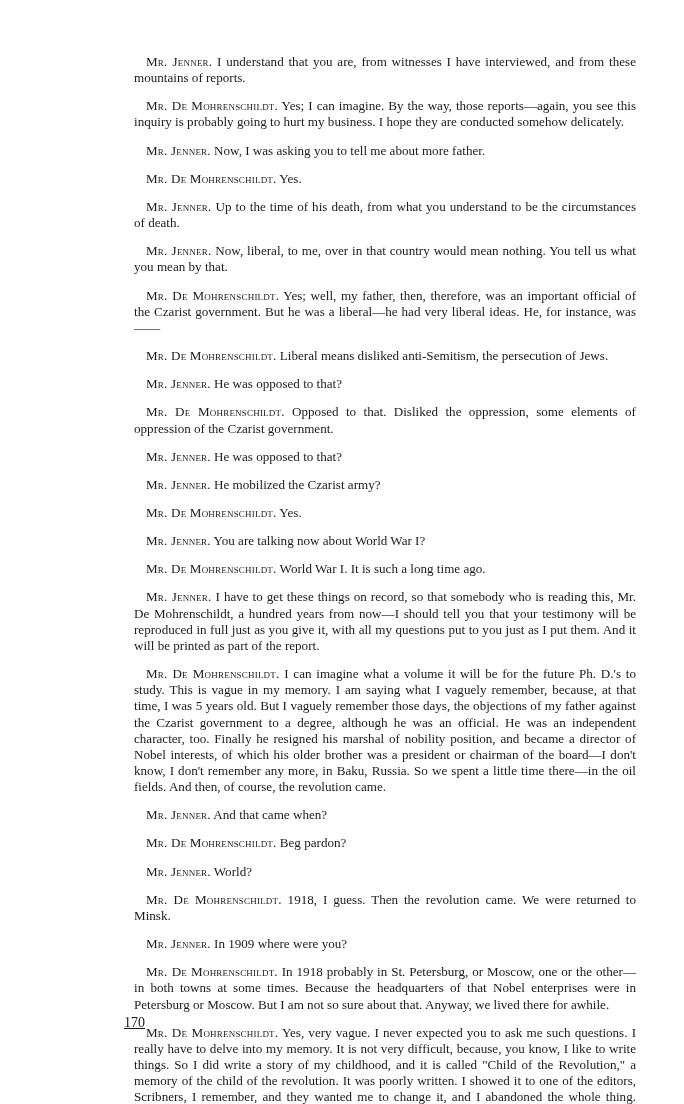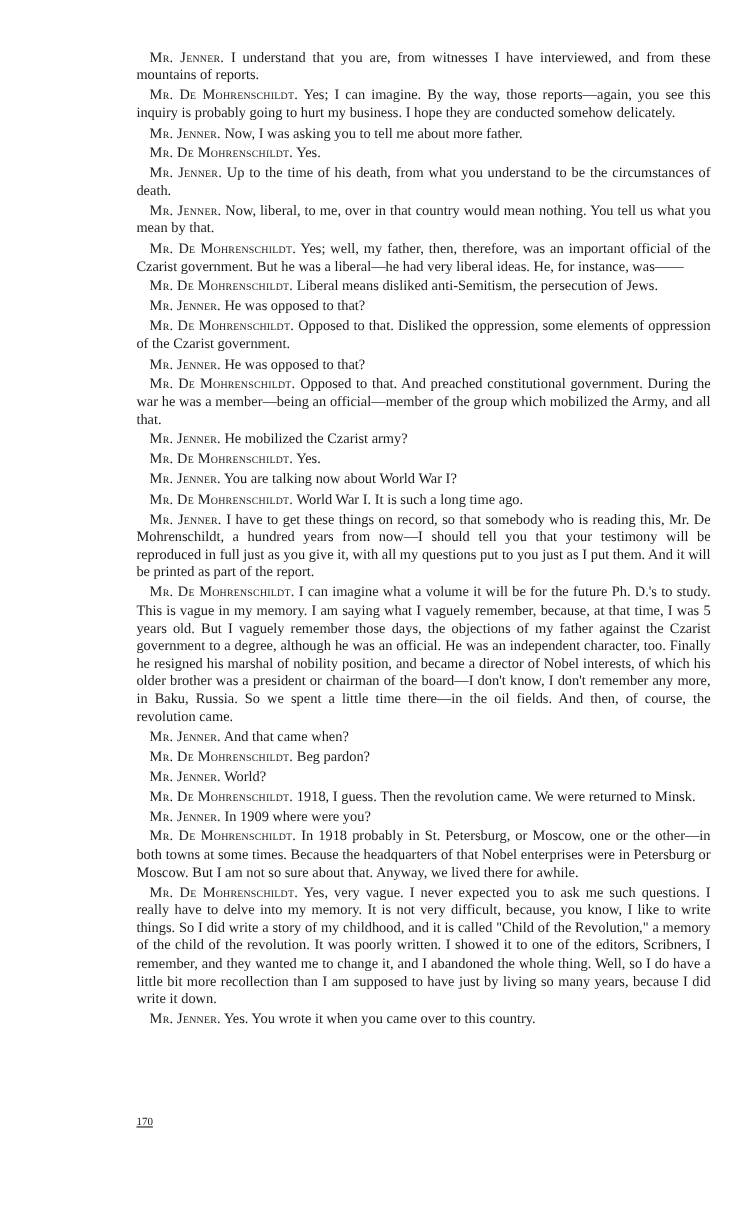--- a/index.html
+++ b/index.html
@@ -8,48 +8,47 @@
     position: absolute;
     left: 122px;
     top: 42px;
     width: 526px;
     font-family: "Liberation Serif", "DejaVu Serif", serif;
     font-size: 13.1px;
     line-height: 16.15px;
     color: #1a1a1a;
     text-align: justify;
   }
-  .para { margin: 2px; text-indent: 12px; }
+  .para { margin: 12px; text-indent: 12px; }
   .speaker { font-variant: small-caps; letter-spacing: 0.2px; }
   .page-number {
     position: absolute;
     left: 124px;
     top: 1015px;
     font-family: "Liberation Serif", "DejaVu Serif", serif;
-    font-size: 10px;
+    font-size: 14px;
     color: #1a1a1a;
     text-decoration: underline;
   }
 </style>
 </head>
 <body>
 
 <div class="page" id="page-body">
     <p class="para"><span class="speaker">Mr. Jenner.</span><span> I understand that you are, from witnesses I have interviewed, and from these mountains of reports.</span></p>
     <p class="para"><span class="speaker">Mr. De Mohrenschildt.</span><span> Yes; I can imagine. By the way, those reports—again, you see this inquiry is probably going to hurt my business. I hope they are conducted somehow delicately.</span></p>
     <p class="para"><span class="speaker">Mr. Jenner.</span><span> Now, I was asking you to tell me about more father.</span></p>
     <p class="para"><span class="speaker">Mr. De Mohrenschildt.</span><span> Yes.</span></p>
     <p class="para"><span class="speaker">Mr. Jenner.</span><span> Up to the time of his death, from what you understand to be the circumstances of death.</span></p>
     <p class="para"><span class="speaker">Mr. Jenner.</span><span> Now, liberal, to me, over in that country would mean nothing. You tell us what you mean by that.</span></p>
     <p class="para"><span class="speaker">Mr. De Mohrenschildt.</span><span> Yes; well, my father, then, therefore, was an important official of the Czarist government. But he was a liberal—he had very liberal ideas. He, for instance, was——</span></p>
     <p class="para"><span class="speaker">Mr. De Mohrenschildt.</span><span> Liberal means disliked anti-Semitism, the persecution of Jews.</span></p>
     <p class="para"><span class="speaker">Mr. Jenner.</span><span> He was opposed to that?</span></p>
     <p class="para"><span class="speaker">Mr. De Mohrenschildt.</span><span> Opposed to that. Disliked the oppression, some elements of oppression of the Czarist government.</span></p>
     <p class="para"><span class="speaker">Mr. Jenner.</span><span> He was opposed to that?</span></p>
-    <p class="para"><span class="speaker">Mr. De Mohrenschildt.</span><span> Opposed to that. And preached constitutional government. During the war he was a member—being an official—member of the group which mobilized the Army, and all that.</span></p>
     <p class="para"><span class="speaker">Mr. Jenner.</span><span> He mobilized the Czarist army?</span></p>
     <p class="para"><span class="speaker">Mr. De Mohrenschildt.</span><span> Yes.</span></p>
     <p class="para"><span class="speaker">Mr. Jenner.</span><span> You are talking now about World War I?</span></p>
     <p class="para"><span class="speaker">Mr. De Mohrenschildt.</span><span> World War I. It is such a long time ago.</span></p>
     <p class="para"><span class="speaker">Mr. Jenner.</span><span> I have to get these things on record, so that somebody who is reading this, Mr. De Mohrenschildt, a hundred years from now—I should tell you that your testimony will be reproduced in full just as you give it, with all my questions put to you just as I put them. And it will be printed as part of the report.</span></p>
     <p class="para"><span class="speaker">Mr. De Mohrenschildt.</span><span> I can imagine what a volume it will be for the future Ph. D.'s to study. This is vague in my memory. I am saying what I vaguely remember, because, at that time, I was 5 years old. But I vaguely remember those days, the objections of my father against the Czarist government to a degree, although he was an official. He was an independent character, too. Finally he resigned his marshal of nobility position, and became a director of Nobel interests, of which his older brother was a president or chairman of the board—I don't know, I don't remember any more, in Baku, Russia. So we spent a little time there—in the oil fields. And then, of course, the revolution came.</span></p>
     <p class="para"><span class="speaker">Mr. Jenner.</span><span> And that came when?</span></p>
     <p class="para"><span class="speaker">Mr. De Mohrenschildt.</span><span> Beg pardon?</span></p>
     <p class="para"><span class="speaker">Mr. Jenner.</span><span> World?</span></p>
     <p class="para"><span class="speaker">Mr. De Mohrenschildt.</span><span> 1918, I guess. Then the revolution came. We were returned to Minsk.</span></p>

